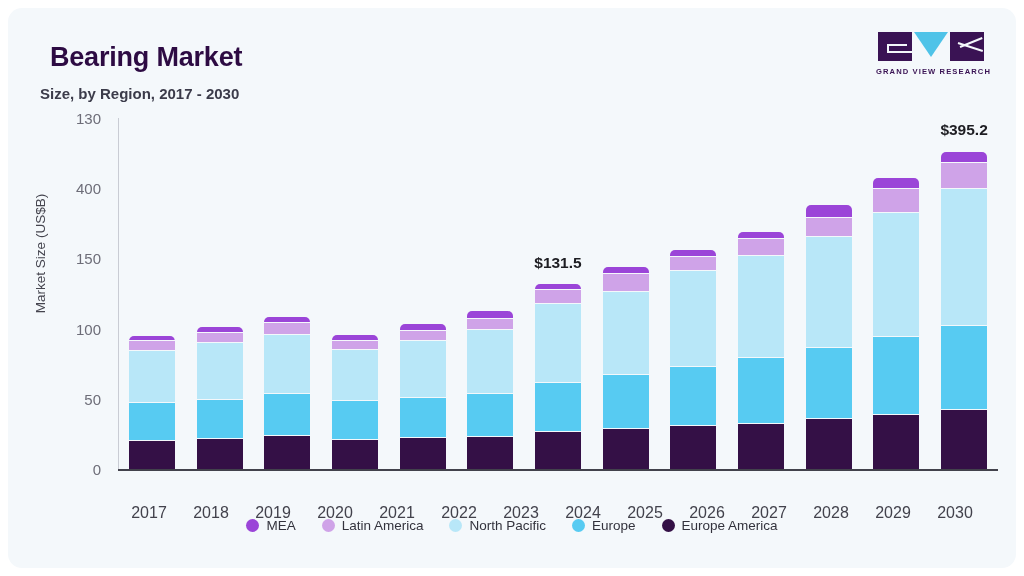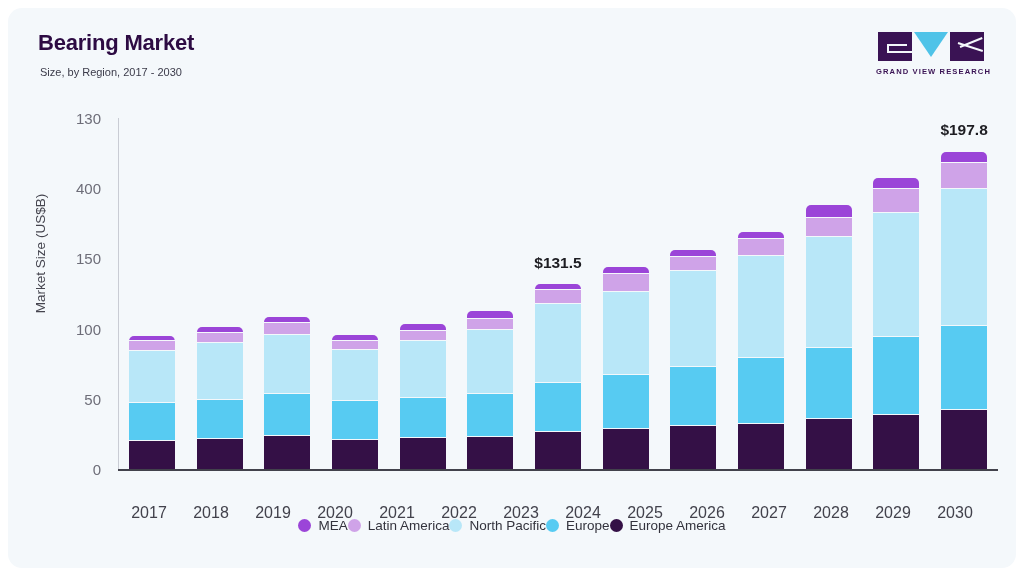--- a/index.html
+++ b/index.html
@@ -19,32 +19,33 @@
     position: absolute;
     left: 8px; top: 8px;
     width: 1008px; height: 560px;
     background: #f4f8fb;
     border-radius: 14px;
     overflow: hidden;
   }
   
   #header { position: absolute; left: 30px; top: 22px; }
   #chart-title {
-    font-size: 22px;
+    font-size: 27px;
     font-weight: bold;
     color: #2d0b43;
     letter-spacing: -0.2px;
-    margin: 0;
+    margin: 12px;
     white-space: nowrap;
   }
   #chart-subtitle {
-    font-size: 11px;
+    font-size: 15px;
     color: #3b3b4a;
     margin: 10px 0 0 2px;
     white-space: nowrap;
+    font-weight: bold;
   }
   
   #logo { position: absolute; right: 30px; top: 24px; width: 110px; }
   #logo-marks {
     display: flex; align-items: flex-start; justify-content: center;
     gap: 2px; height: 30px;
   }
   .logo-block {
     position: relative;
     width: 34px; height: 29px;
@@ -170,20 +171,21 @@
     font-size: 16px;
     color: #42424c;
   }
   
   #legend {
     position: absolute;
     left: 0; right: 0; top: 510px;
     display: flex;
     justify-content: center;
     align-items: center;
+    gap: 26px;
   }
   .legend-item { display: flex; align-items: center; gap: 7px; }
   .legend-dot { width: 13px; height: 13px; border-radius: 50%; }
   .legend-label { font-size: 13.5px; color: #33333d; white-space: nowrap; }
 </style>
 </head>
 <body>
 
 <div id="page">
   <div id="card">
@@ -334,21 +336,21 @@
             </div>
           </div>
           <div class="bar-col">
             <div class="bar-stack">
               <div class="seg top-seg" style="height: 11.232px; background: rgb(155, 69, 216);"></div>
               <div class="seg" style="height: 25.5528px; background: rgb(207, 163, 232);"></div>
               <div class="seg" style="height: 137.171px; background: rgb(184, 231, 248);"></div>
               <div class="seg" style="height: 84.24px; background: rgb(87, 203, 242);"></div>
               <div class="seg bottom-seg" style="height: 58.968px; background: rgb(52, 16, 70);"></div>
             </div>
-            <div class="bar-value" style="bottom: 330.146px;">$197.8</div>
+            <div class="bar-value" style="bottom: 330.146px;">$395.2</div>
           </div>
         </div>
       <div id="x-labels">
           <div class="x-label">2017</div>
           <div class="x-label">2018</div>
           <div class="x-label">2019</div>
           <div class="x-label">2020</div>
           <div class="x-label">2021</div>
           <div class="x-label">2022</div>
           <div class="x-label">2023</div>

